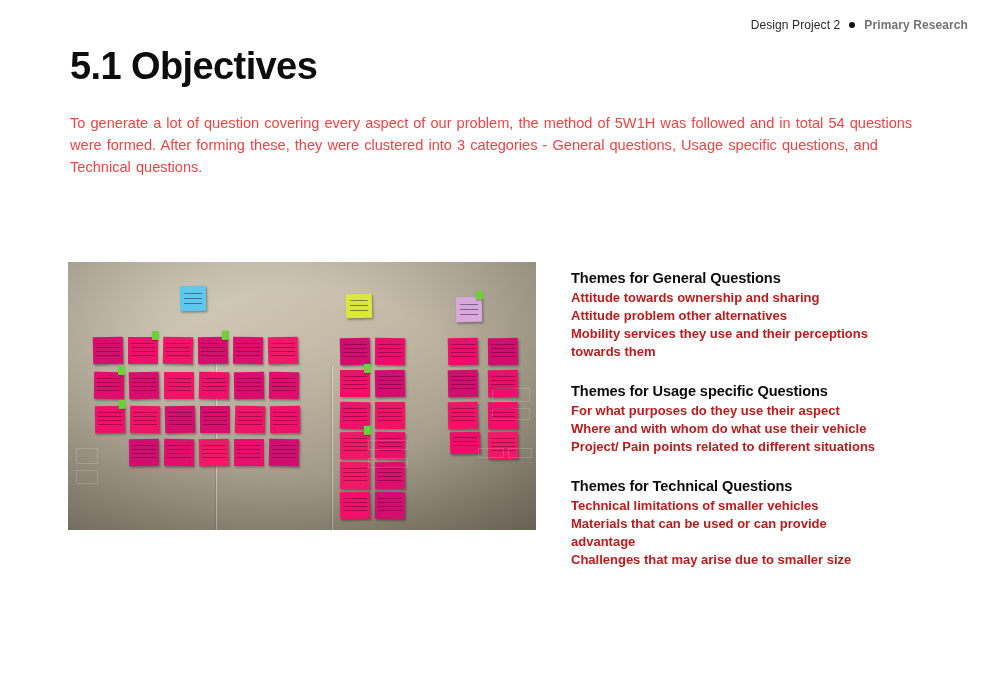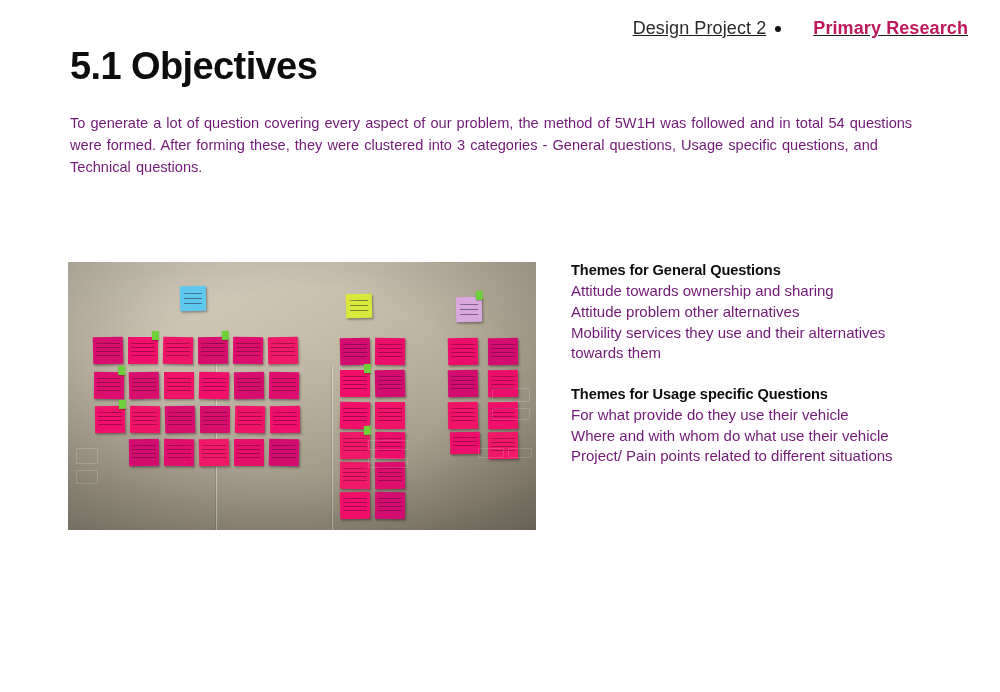--- a/index.html
+++ b/index.html
@@ -9,40 +9,40 @@
     font-family:"Liberation Sans", sans-serif;
     color:#1b1b1b;
     overflow:hidden;
   }
   .slide{ position:relative; width:1000px; height:692px; background:#fff; }
 
   
   .header{
     position:absolute; top:18px; right:32px;
     display:flex; align-items:center; gap:9px;
-    font-size:18px; letter-spacing:.1px; white-space:nowrap;text-decoration:underline;
+    font-size:12px; letter-spacing:.1px; white-space:nowrap;
   }
   .header .proj{ color:#2a2a2a; font-weight:400; }
   .header .dot{
     width:6px; height:6px; border-radius:50%; background:#111;
     display:inline-block;
   }
-  .header .sect{ color:#be185d; font-weight:700;margin-left:23px; }
+  .header .sect{ color:#737373; font-weight:700; }
 
   
   .title{
     position:absolute; left:70px; top:47px;
     font-size:38px; font-weight:700; letter-spacing:-0.6px;
     color:#0d0d0d; line-height:1;
   }
 
   
   .intro{
     position:absolute; left:70px; top:112px; width:872px;
-    font-size:14.6px; line-height:1.52; color:#701a75; text-align:left;
+    font-size:14.6px; line-height:1.52; color:#ef4444; text-align:left;
     word-spacing:1px;
   }
 
   
   .photo-wrap{ position:absolute; left:68px; top:262px; width:468px; }
   .photo{
     position:relative; width:468px; height:268px;
     background:
       radial-gradient(ellipse at 22% 12%, #cfc7b4 0%, #c3baa6 38%, #b2a994 72%, #9d9480 100%);
     overflow:hidden;
@@ -92,29 +92,29 @@
   }
   .note.blue{ background:#5ec8ee; }
   .note.yellow{ background:#d9e83a; }
   .note.purple{ background:#d9a8dc; }
   .tab{
     position:absolute; width:7px; height:9px; background:#6fd13a;
     box-shadow:0 1px 1px rgba(0,0,0,.25);
   }
 
   
-  .themes{ position:absolute; left:571px; top:260px; width:390px; }
+  .themes{ position:absolute; left:571px; top:268px; width:390px; }
   .theme-block{ margin-bottom:20px; }
   .theme-block:last-child{ margin-bottom:0; }
   .theme-head{
     font-size:14.6px; font-weight:700; color:#0d0d0d;
     line-height:1.38; letter-spacing:-0.1px; margin-bottom:1px;
   }
   .theme-line{
-    font-size:15px; font-weight:400; color:#701a75; line-height:1.38;
+    font-size:13px; font-weight:700; color:#b91c1c; line-height:1.38;
   }
 </style>
 </head>
 <body>
 
 <div class="slide">
 
   <div class="header">
     <span class="proj">Design Project 2</span>
     <span class="dot"></span>
@@ -201,24 +201,31 @@
         <div class="emboss" style="left: 8px; top: 208px; width: 22px; height: 14px;"></div>
       </div>
 
   </div>
 
   <div class="themes" id="themes">
       <div class="theme-block">
         <div class="theme-head">Themes for General Questions</div>
         <div class="theme-line">Attitude towards ownership and sharing</div>
         <div class="theme-line">Attitude problem other alternatives</div>
-        <div class="theme-line">Mobility  services  they use and  their alternatives</div>
+        <div class="theme-line">Mobility  services  they use and  their perceptions</div>
         <div class="theme-line">towards them</div>
       </div>
       <div class="theme-block">
         <div class="theme-head">Themes for Usage specific Questions</div>
-        <div class="theme-line">For what provide do they use their vehicle</div>
+        <div class="theme-line">For what purposes do they use their aspect</div>
         <div class="theme-line">Where and with whom do what use their vehicle</div>
         <div class="theme-line">Project/ Pain points related  to different  situations</div>
       </div>
+      <div class="theme-block">
+        <div class="theme-head">Themes for Technical Questions</div>
+        <div class="theme-line">Technical  limitations of smaller  vehicles</div>
+        <div class="theme-line">Materials  that can be used or can provide</div>
+        <div class="theme-line">advantage</div>
+        <div class="theme-line">Challenges  that may arise due to smaller  size</div>
+      </div>
     </div>
 
 </div>
 
 </body></html>

